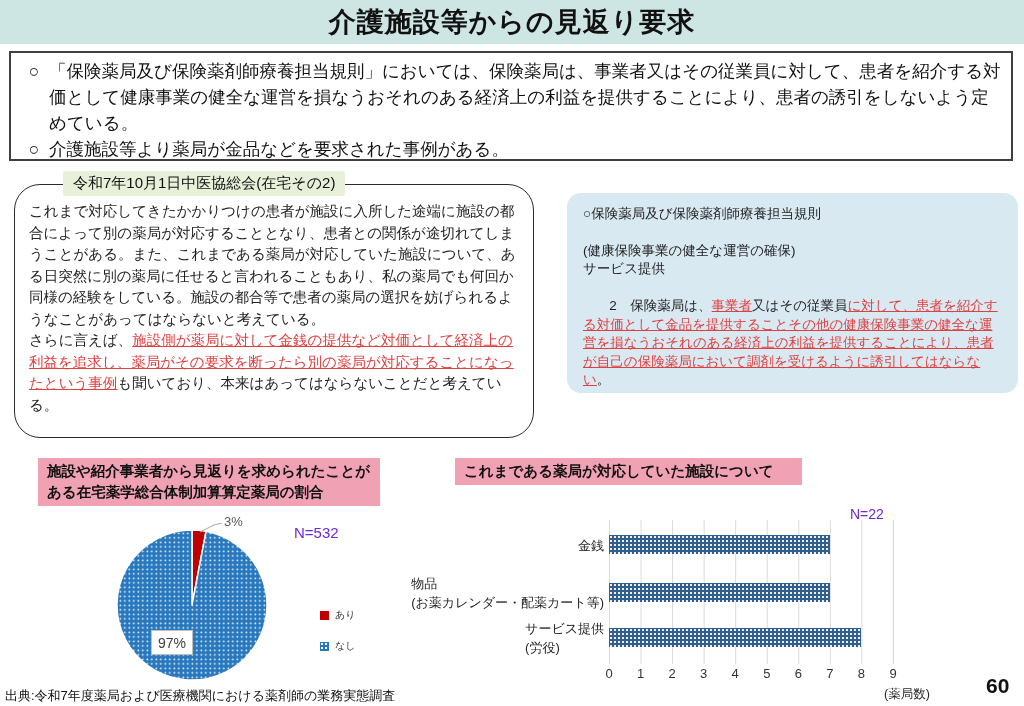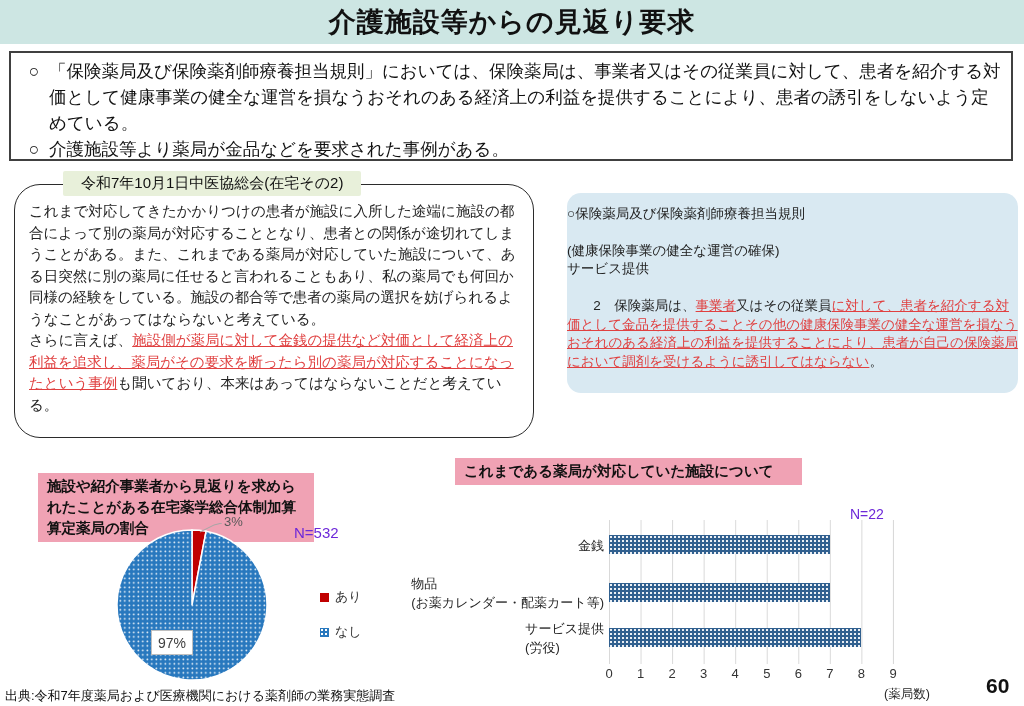--- a/index.html
+++ b/index.html
@@ -8,42 +8,42 @@
   .abs{position:absolute;}
 
   .title-bar{left:0;top:0;width:1024px;height:44px;background:#cde6e3;display:flex;align-items:center;justify-content:center;}
   .title-bar h1{margin:0;font-size:27px;font-weight:600;color:#111;letter-spacing:1px;}
 
   .summary-box{left:9px;top:51px;width:1004px;height:110px;background:#fff;border:2px solid #404040;box-sizing:border-box;padding:5px 8px;font-size:17.5px;line-height:26px;color:#111;}
   .bullet{display:flex;}
   .bullet .marker{flex:0 0 30px;text-align:center;}
   .bullet .btext{flex:1;}
 
-  .meeting-label{left:63px;top:171px;width:auto;background:#e8f0da;padding:3px 18px;font-size:15px;color:#111;z-index:3;border-radius:2px;}
+  .meeting-label{left:63px;top:171px;width:auto;background:#e8f0da;padding:3px 10px;font-size:15px;color:#111;z-index:3;border-radius:2px;}
 
   .quote-box{left:14px;top:184px;width:520px;height:254px;border:1.5px solid #2b2b2b;border-radius:26px;box-sizing:border-box;background:#fff;padding:16px 14px 10px 14px;font-size:14.5px;line-height:21.5px;color:#222;z-index:2;}
   .red-u{color:#e04040;text-decoration:underline;}
 
-  .regulation-box{left:567px;top:193px;width:451px;height:200px;background:#d9e9f2;border-radius:14px;box-sizing:border-box;padding:12px 0;font-size:13.5px;line-height:18.5px;color:#222;}
+  .regulation-box{left:567px;top:193px;width:451px;height:200px;background:#d9e9f2;border-radius:14px;box-sizing:border-box;padding:12px 16px;font-size:13.5px;line-height:18.5px;color:#222;}
   .regulation-box .blank{height:18px;}
   .prewrap{white-space:pre-wrap;}
 
   .chart-title{background:#f0a2b4;color:#111;font-weight:bold;font-size:14.5px;line-height:21px;padding:3px 9px;box-sizing:border-box;}
-  .pie-title{left:38px;top:458px;width:276px;margin-top:15px;}
+  .pie-title{left:38px;top:458px;width:342px;}
   .bar-title{left:455px;top:458px;width:347px;white-space:nowrap;}
 
   .n-label{font-size:15px;color:#6d28d9;}
   .pie-n{left:294px;top:524px;}
   .bar-n{left:850px;top:506px;font-size:14px;}
 
   .pie-wrap{left:110px;top:523px;width:170px;height:170px;}
   .pie-callout-label{left:224px;top:514px;font-size:13px;color:#595959;}
   .pie-inside-label{left:151px;top:630px;width:42px;height:25px;background:#fff;border:1px solid #bfbfbf;box-sizing:border-box;display:flex;align-items:center;justify-content:center;font-size:14px;color:#404040;}
 
-  .legend{left:320px;top:588px;font-size:13px;color:#333;}
+  .legend{left:320px;top:608px;font-size:10px;color:#333;}
   .legend-item{display:flex;align-items:center;margin-bottom:17px;}
   .swatch{width:9px;height:9px;margin-right:6px;flex:0 0 9px;}
 
   .dotted-blue{background-color:#2878be;background-image:radial-gradient(#ffffff 0.8px, transparent 0.9px);background-size:4px 4px;}
   .dotted-navy{background-color:#31608f;background-image:radial-gradient(rgba(255,255,255,.9) 0.8px, transparent 0.9px);background-size:4px 4px;}
 
   .bar-plot{left:609px;top:520px;width:284px;height:144px;background-image:linear-gradient(to right,#d9d9d9 1px,transparent 1px);background-size:calc(100%/9) 100%;border-right:1px solid #d9d9d9;}
   .bar{position:absolute;left:0;height:19px;}
   .bar-labels{left:430px;top:520px;width:174px;height:150px;font-size:13px;color:#262626;}
   .bar-label-group{position:absolute;right:0;text-align:left;transform:translateY(-50%);line-height:19px;white-space:nowrap;}

